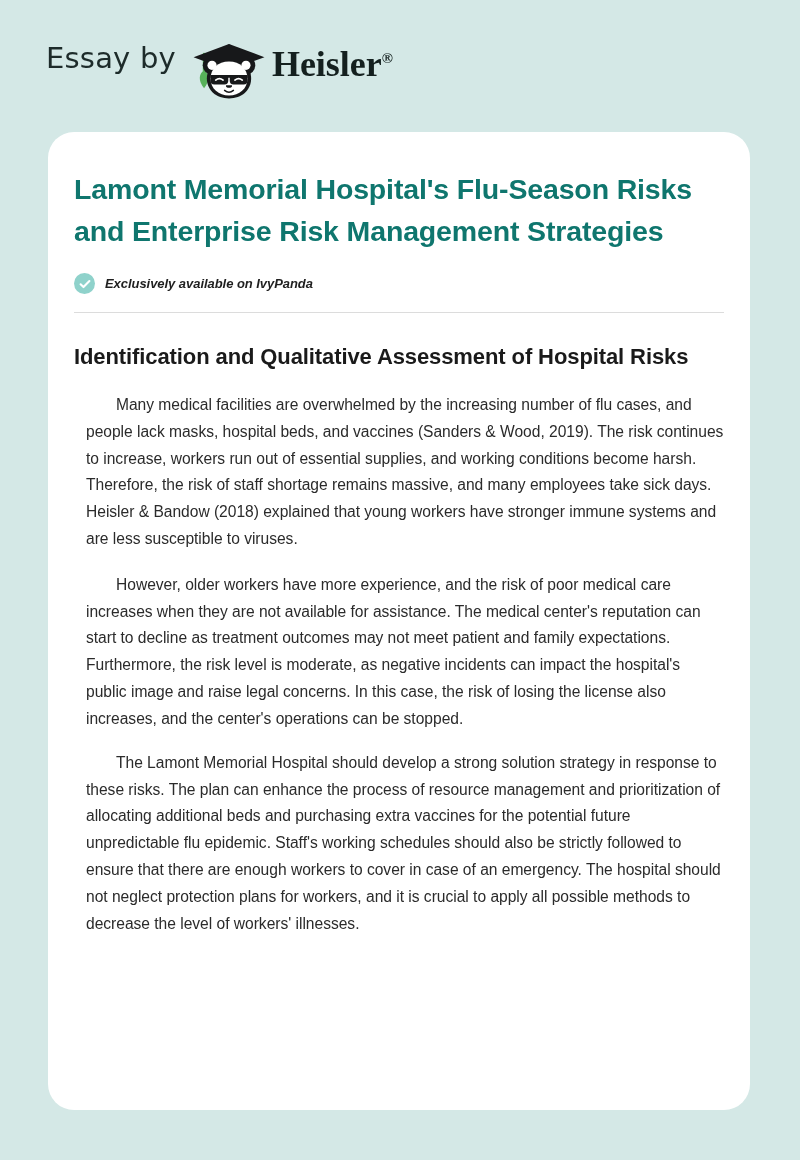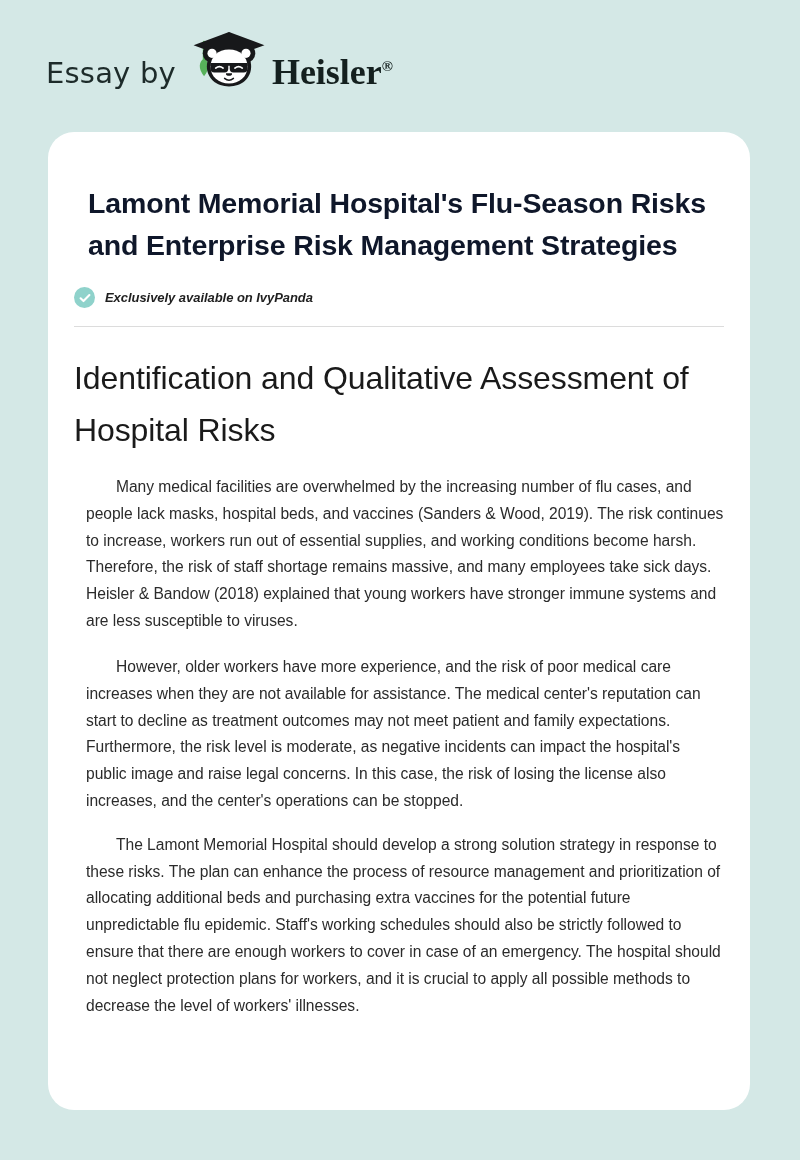--- a/index.html
+++ b/index.html
@@ -11,21 +11,21 @@
     height: 1160px;
     background: #d4e8e6;
     font-family: "Liberation Sans", sans-serif;
     -webkit-font-smoothing: antialiased;
     overflow: hidden;
   }
 
   
   .brand-header {
     display: flex;
-    align-items: flex-end;
+    align-items: flex-start;
     padding: 44px 0 0 46px;
     height: 88px;
     box-sizing: border-box;
   }
   .brand-essay-by {
     font-family: "DejaVu Sans", sans-serif;
     font-size: 29px;
     font-weight: 400;
     color: #1d2b2a;
     letter-spacing: 0.2px;
@@ -70,24 +70,24 @@
     overflow: hidden;
   }
   .card-inner {
     padding: 0;
   }
 
   
   .doc-title {
     font-size: 28.5px;
     font-weight: 700;
-    color: #0f172a;
+    color: #0f766e;
     line-height: 1.48;
     letter-spacing: -0.15px;
-    margin: 14px;
+    margin: 0;
     padding-top: 36px;
   }
 
   
   .exclusive-badge {
     display: flex;
     align-items: center;
     margin-top: 21px;
   }
   .badge-check-icon {
@@ -112,22 +112,22 @@
 
   .divider {
     height: 1px;
     background: #dcdcdc;
     border: 0;
     margin: 18px 0 0 0;
   }
 
   
   .section-heading {
-    font-size: 32px;
-    font-weight: 400;
+    font-size: 22px;
+    font-weight: 700;
     color: #1a1a1a;
     line-height: 1.62;
     letter-spacing: -0.1px;
     margin: 26px 0 0 0;
   }
   .body-paragraph {
     font-size: 15.6px;
     color: #2b2b2b;
     line-height: 1.72;
     text-indent: 30px;

